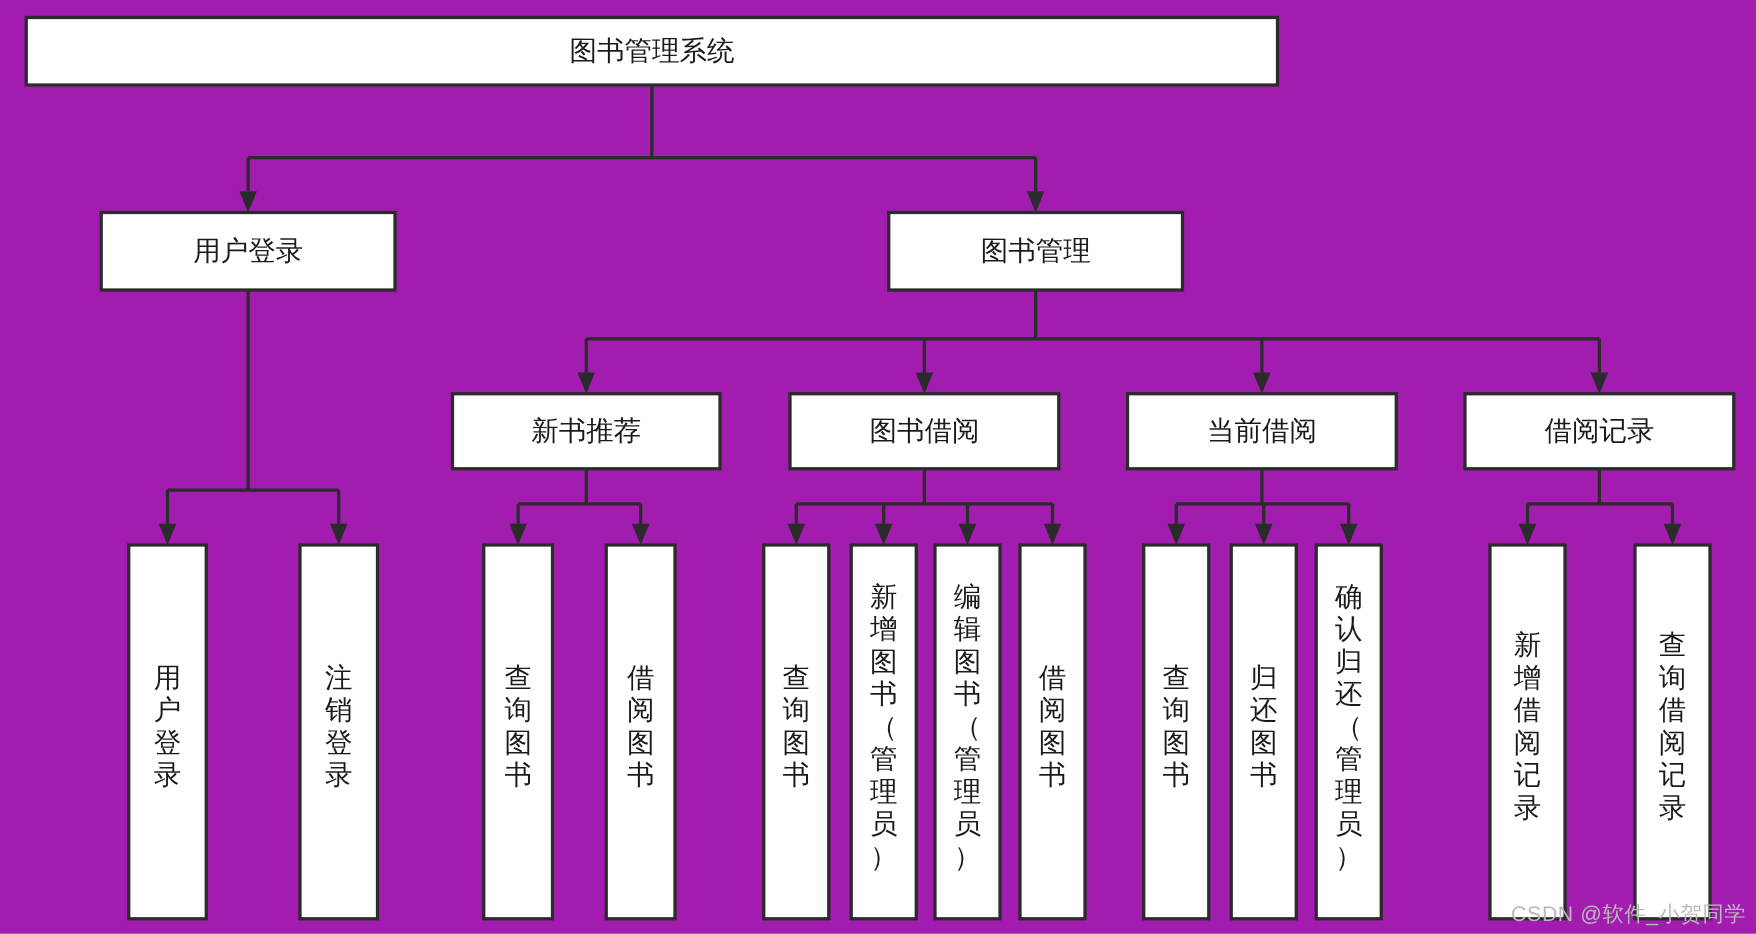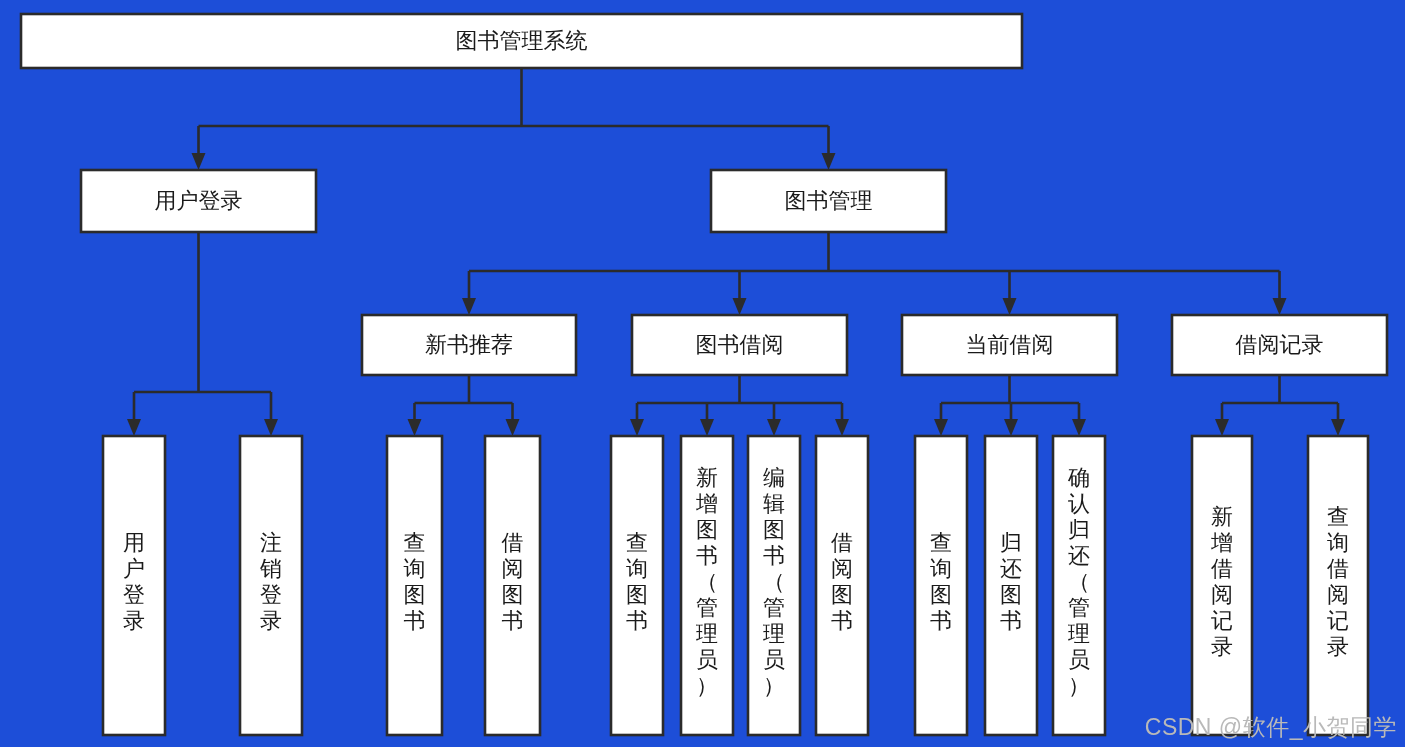--- a/index.html
+++ b/index.html
@@ -10,21 +10,21 @@
   body {
     width: 1405px;
     height: 747px;
     font-family: "Liberation Sans", "DejaVu Sans", sans-serif;
     overflow: hidden;
   }
   #diagram-root {
     position: relative;
     width: 1405px;
     height: 747px;
-    background: #1d4ed8;
+    background: #a21caf;
   }
   svg.flow {
     position: absolute;
     top: 0;
     left: 0;
     width: 1405px;
     height: 747px;
   }
   .node-box {
     fill: #ffffff;
@@ -52,21 +52,21 @@
     font-family: "Liberation Sans", "DejaVu Sans", sans-serif;
     font-size: 22px;
     fill: #1a1a1a;
     text-anchor: middle;
   }
   .watermark {
     position: absolute;
     right: 8px;
     bottom: 4px;
     font-family: "Liberation Sans", "DejaVu Sans", sans-serif;
-    font-size: 23px;
+    font-size: 17px;
     color: #b9b9b9;
     letter-spacing: 0.5px;
     white-space: nowrap;
     user-select: none;
   }
 </style>
 </head>
 <body>
 
 <div id="diagram-root">

